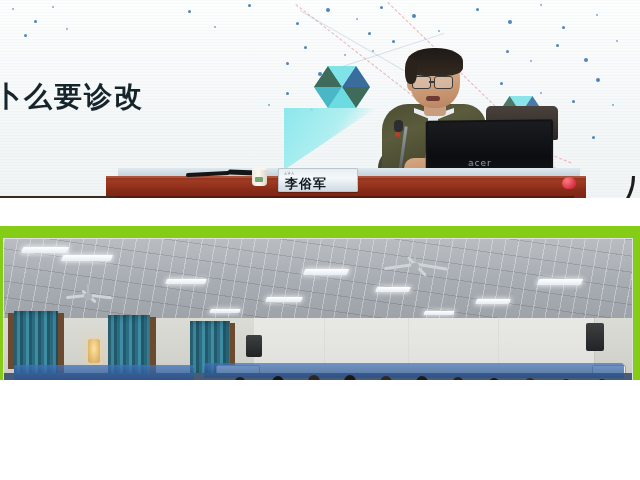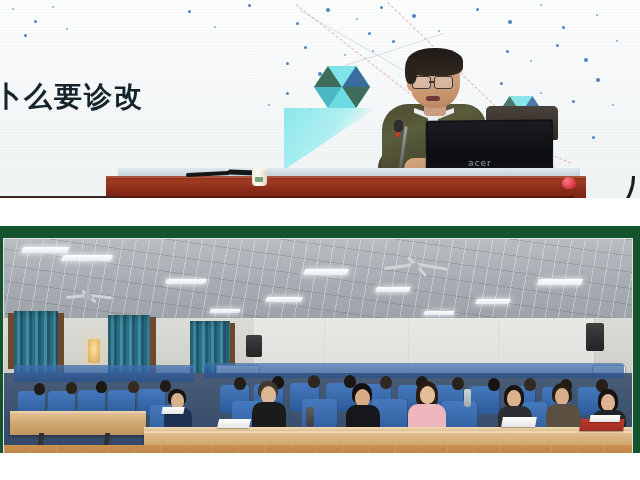--- a/index.html
+++ b/index.html
@@ -5,23 +5,23 @@
 <style>
   html, body {
     margin: 0;
     padding: 0;
     background: #ffffff;
     font-family: "Liberation Sans", sans-serif;
   }
   #stage {
     position: relative;
     width: 640px;
-    height: 453px;
+    height: 380px;
     overflow: hidden;
-    background: #14532d;
+    background: #84cc16;
   }
 
   
   .photo-top {
     position: absolute;
     left: 0px;
     top: 0px;
     width: 640px;
     height: 226px;
     overflow: hidden;
@@ -619,20 +619,24 @@
     <div class="podium-top"></div>
     <div class="podium-lip"></div>
     <div class="podium"></div>
     <div class="podium-groove"></div>
     <div class="podium-left-block"></div>
 
     <div class="pen" style="left:186px; top:172px; width:44px; height:4px; transform:rotate(-3deg);"></div>
     <div class="pen" style="left:228px; top:170px; width:30px; height:5px; transform:rotate(2deg);"></div>
     <div class="cup"></div>
 
+    <div class="nameplate">
+      <span class="np-small">主讲人</span>
+      <span class="np-name">李俗军</span>
+    </div>
 
     <div class="mic-ball"></div>
     <div class="mic-cable"></div>
 
     <div class="dark-band"></div>
   </div>
 
   <svg class="cursor" width="22" height="26" viewBox="0 0 22 26">
     <polygon points="1,1 1,19 6,14.5 9.5,22.5 13,21 9.6,13.2 16.5,13" fill="#ffffff" stroke="#1a1a1a" stroke-width="1.4" stroke-linejoin="round"></polygon>
   </svg>

